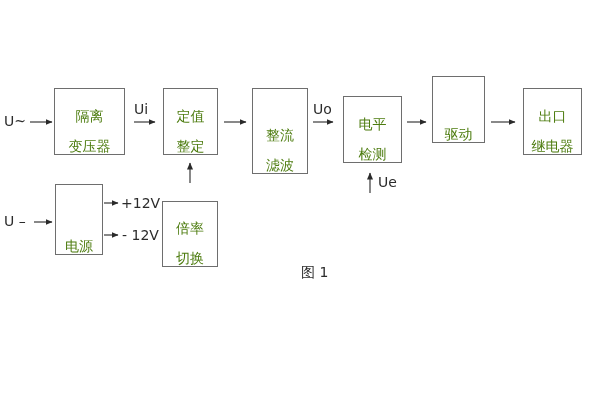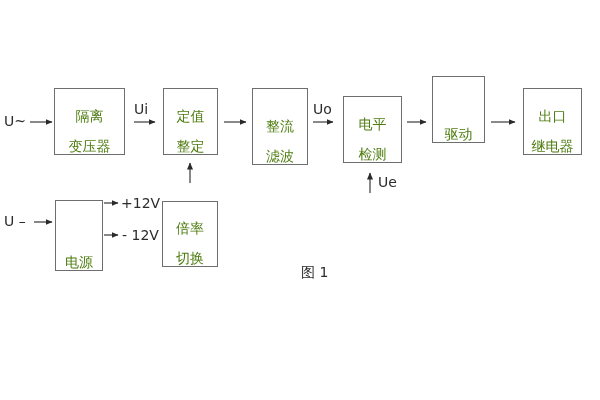--- a/index.html
+++ b/index.html
@@ -82,40 +82,40 @@
   <div class="box" style="left:54px; top:88px; width:71px; height:67px">
     <span>隔离</span>
     <span>变压器</span>
   </div>
 
   <div class="box" style="left:163px; top:88px; width:55px; height:67px">
     <span>定值</span>
     <span>整定</span>
   </div>
 
-  <div class="box" style="left:252px; top:88px; width:56px; height:77px">
+  <div class="box" style="left:252px; top:88px; width:56px; height:86px">
     <span>整流</span>
     <span>滤波</span>
   </div>
 
   <div class="box" style="left:343px; top:96px; width:59px; height:67px">
     <span>电平</span>
     <span>检测</span>
   </div>
 
   <div class="box" style="left:432px; top:76px; width:53px; height:67px">
     <span>驱动</span>
   </div>
 
   <div class="box" style="left:523px; top:88px; width:59px; height:67px">
     <span>出口</span>
     <span>继电器</span>
   </div>
 
-  <div class="box" style="left:55px; top:200px; width:48px; height:71px">
+  <div class="box" style="left:55px; top:184px; width:48px; height:71px">
     <span>电源</span>
   </div>
 
   <div class="box" style="left:162px; top:201px; width:56px; height:66px">
     <span>倍率</span>
     <span>切换</span>
   </div>
 
 
   <div class="lbl" style="left:4px; top:114px">U~</div>

